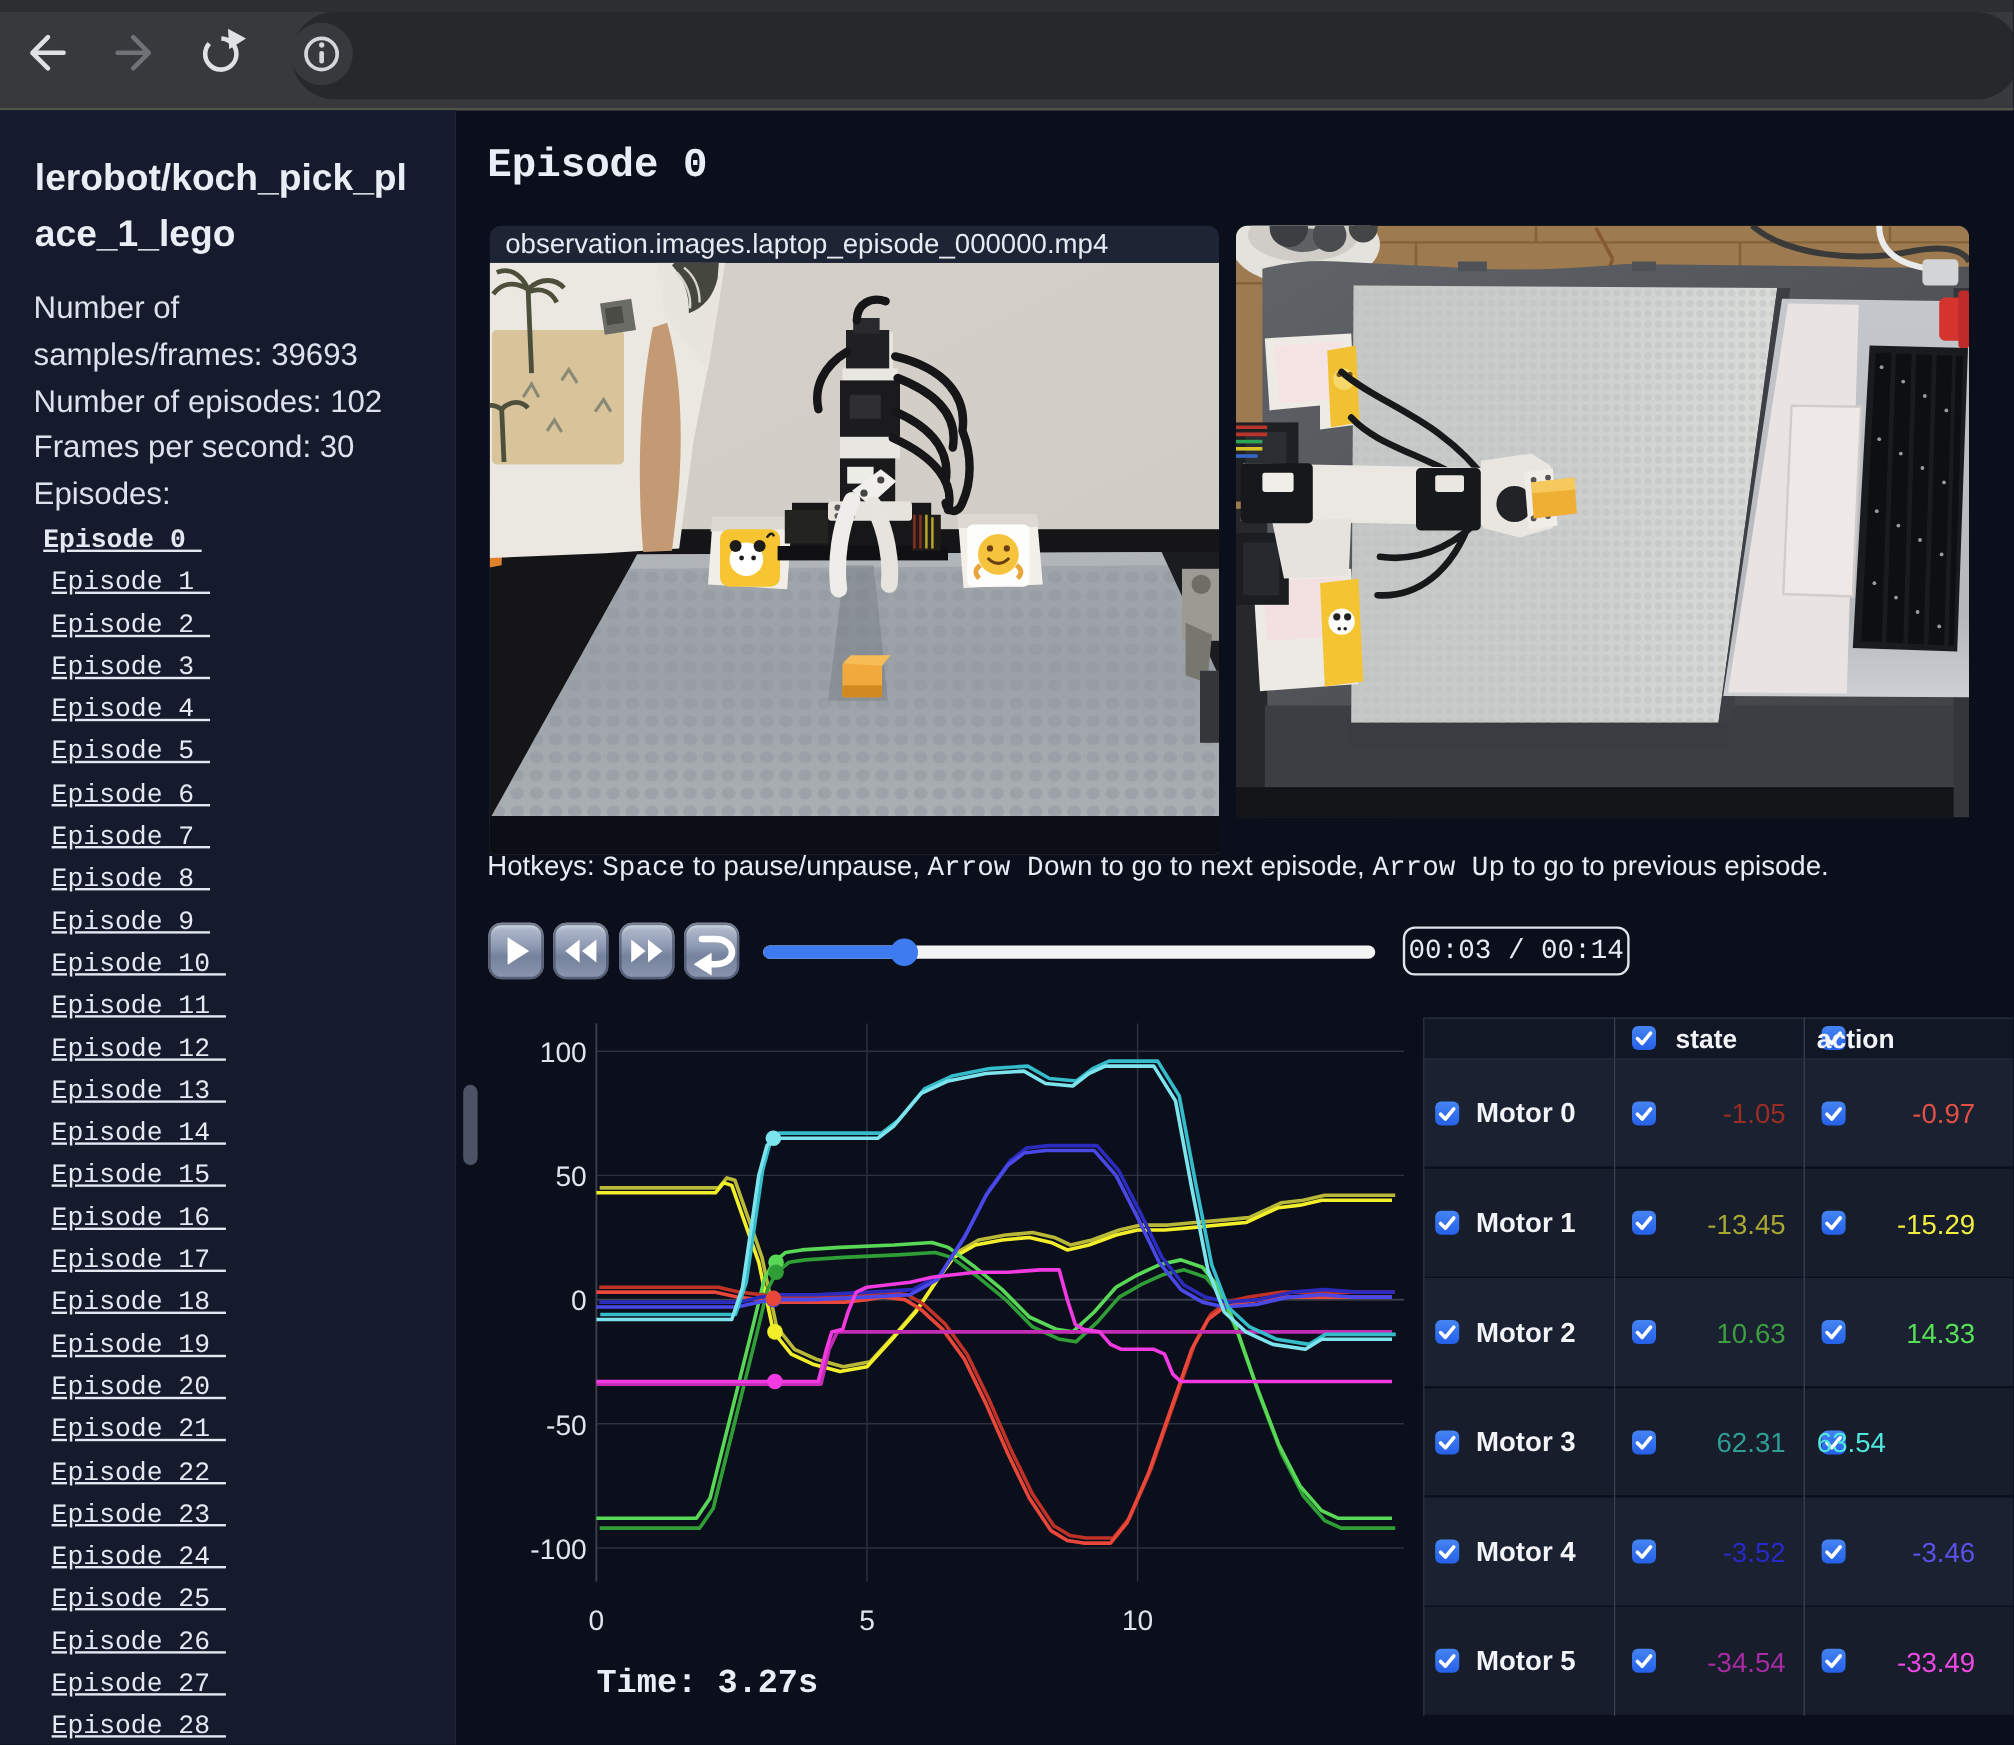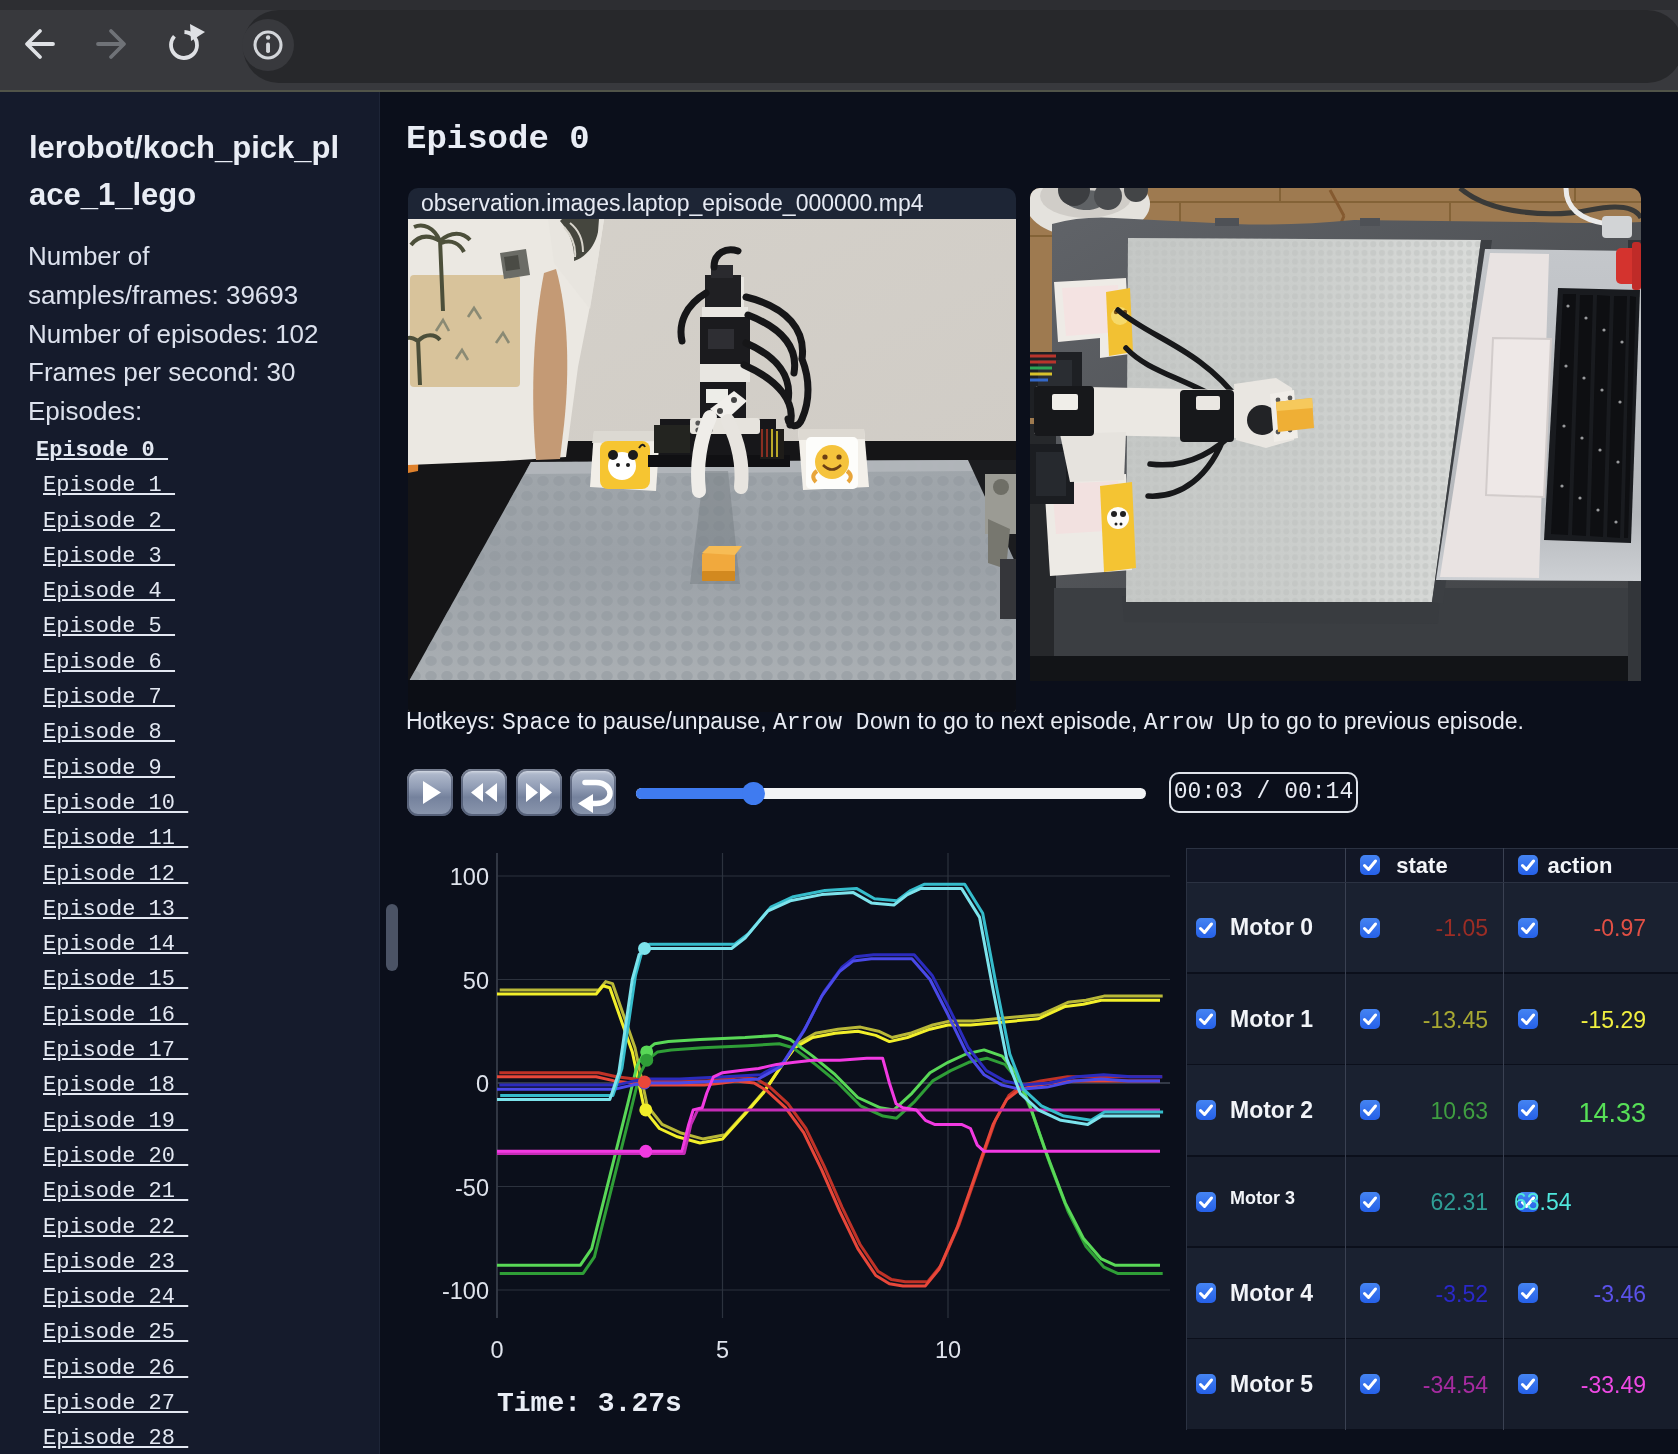--- a/index.html
+++ b/index.html
@@ -342,21 +342,21 @@
 <div class="abs" style="left:159px;top:0;width:1px;height:582px;background:#3a4152"></div>
 <div class="abs" style="left:317px;top:0;width:1px;height:582px;background:#3a4152"></div>
 <div class="abs" style="left:0;top:34px;width:492px;height:1px;background:#2b3242"></div>
 <span style="position:absolute;left:174px;top:7px;width:20px;height:20px;border-radius:5px;background:linear-gradient(180deg,#4584f2,#2560e8)"><svg width="20" height="20" viewBox="0 0 20 20">
         <path d="M4.5 10.5 L8.5 14.5 L15.5 6" stroke="#fff" stroke-width="3" fill="none" stroke-linecap="round" stroke-linejoin="round"></path>
       </svg></span>
 <div class="abs" style="left:170px;top:5px;width:132px;text-align:center;font-size:22px;font-weight:bold;color:#f2f4f8">state</div>
 <span style="position:absolute;left:332px;top:7px;width:20px;height:20px;border-radius:5px;background:linear-gradient(180deg,#4584f2,#2560e8)"><svg width="20" height="20" viewBox="0 0 20 20">
         <path d="M4.5 10.5 L8.5 14.5 L15.5 6" stroke="#fff" stroke-width="3" fill="none" stroke-linecap="round" stroke-linejoin="round"></path>
       </svg></span>
-<div class="abs" style="left:328px;top:5px;width:132px;text-align:center;font-size:22px;font-weight:bold;color:#f2f4f8">action</div>
+<div class="abs" style="left:328px;top:5px;width:132px;text-align:left;font-size:22px;font-weight:bold;color:#f2f4f8">action</div>
 <span style="position:absolute;left:10px;top:70px;width:20px;height:20px;border-radius:5px;background:linear-gradient(180deg,#4584f2,#2560e8)"><svg width="20" height="20" viewBox="0 0 20 20">
         <path d="M4.5 10.5 L8.5 14.5 L15.5 6" stroke="#fff" stroke-width="3" fill="none" stroke-linecap="round" stroke-linejoin="round"></path>
       </svg></span>
 <div class="abs" style="left:44px;top:66px;font-size:23px;font-weight:bold;color:#f2f4f8">Motor 0</div>
 <span style="position:absolute;left:174px;top:70px;width:20px;height:20px;border-radius:5px;background:linear-gradient(180deg,#4584f2,#2560e8)"><svg width="20" height="20" viewBox="0 0 20 20">
         <path d="M4.5 10.5 L8.5 14.5 L15.5 6" stroke="#fff" stroke-width="3" fill="none" stroke-linecap="round" stroke-linejoin="round"></path>
       </svg></span>
 <div class="abs" style="left:170px;top:67px;width:132px;text-align:right;font-size:23px;color:#9c2d25">-1.05</div>
 <span style="position:absolute;left:332px;top:70px;width:20px;height:20px;border-radius:5px;background:linear-gradient(180deg,#4584f2,#2560e8)"><svg width="20" height="20" viewBox="0 0 20 20">
         <path d="M4.5 10.5 L8.5 14.5 L15.5 6" stroke="#fff" stroke-width="3" fill="none" stroke-linecap="round" stroke-linejoin="round"></path>
@@ -378,25 +378,25 @@
         <path d="M4.5 10.5 L8.5 14.5 L15.5 6" stroke="#fff" stroke-width="3" fill="none" stroke-linecap="round" stroke-linejoin="round"></path>
       </svg></span>
 <div class="abs" style="left:44px;top:249px;font-size:23px;font-weight:bold;color:#f2f4f8">Motor 2</div>
 <span style="position:absolute;left:174px;top:252px;width:20px;height:20px;border-radius:5px;background:linear-gradient(180deg,#4584f2,#2560e8)"><svg width="20" height="20" viewBox="0 0 20 20">
         <path d="M4.5 10.5 L8.5 14.5 L15.5 6" stroke="#fff" stroke-width="3" fill="none" stroke-linecap="round" stroke-linejoin="round"></path>
       </svg></span>
 <div class="abs" style="left:170px;top:250px;width:132px;text-align:right;font-size:23px;color:#3f9e41">10.63</div>
 <span style="position:absolute;left:332px;top:252px;width:20px;height:20px;border-radius:5px;background:linear-gradient(180deg,#4584f2,#2560e8)"><svg width="20" height="20" viewBox="0 0 20 20">
         <path d="M4.5 10.5 L8.5 14.5 L15.5 6" stroke="#fff" stroke-width="3" fill="none" stroke-linecap="round" stroke-linejoin="round"></path>
       </svg></span>
-<div class="abs" style="left:328px;top:250px;width:132px;text-align:right;font-size:27px;color:#57e057">14.33</div>
+<div class="abs" style="left:328px;top:250px;width:132px;text-align:right;font-size:23px;color:#57e057">14.33</div>
 <span style="position:absolute;left:10px;top:344px;width:20px;height:20px;border-radius:5px;background:linear-gradient(180deg,#4584f2,#2560e8)"><svg width="20" height="20" viewBox="0 0 20 20">
         <path d="M4.5 10.5 L8.5 14.5 L15.5 6" stroke="#fff" stroke-width="3" fill="none" stroke-linecap="round" stroke-linejoin="round"></path>
       </svg></span>
-<div class="abs" style="left:44px;top:340px;font-size:18px;font-weight:bold;color:#f2f4f8">Motor 3</div>
+<div class="abs" style="left:44px;top:340px;font-size:23px;font-weight:bold;color:#f2f4f8">Motor 3</div>
 <span style="position:absolute;left:174px;top:344px;width:20px;height:20px;border-radius:5px;background:linear-gradient(180deg,#4584f2,#2560e8)"><svg width="20" height="20" viewBox="0 0 20 20">
         <path d="M4.5 10.5 L8.5 14.5 L15.5 6" stroke="#fff" stroke-width="3" fill="none" stroke-linecap="round" stroke-linejoin="round"></path>
       </svg></span>
 <div class="abs" style="left:170px;top:341px;width:132px;text-align:right;font-size:23px;color:#2f9e95">62.31</div>
 <span style="position:absolute;left:332px;top:344px;width:20px;height:20px;border-radius:5px;background:linear-gradient(180deg,#4584f2,#2560e8)"><svg width="20" height="20" viewBox="0 0 20 20">
         <path d="M4.5 10.5 L8.5 14.5 L15.5 6" stroke="#fff" stroke-width="3" fill="none" stroke-linecap="round" stroke-linejoin="round"></path>
       </svg></span>
 <div class="abs" style="left:328px;top:341px;width:132px;font-size:23px;color:#4fe8dd">63.54</div>
 <span style="position:absolute;left:10px;top:435px;width:20px;height:20px;border-radius:5px;background:linear-gradient(180deg,#4584f2,#2560e8)"><svg width="20" height="20" viewBox="0 0 20 20">
         <path d="M4.5 10.5 L8.5 14.5 L15.5 6" stroke="#fff" stroke-width="3" fill="none" stroke-linecap="round" stroke-linejoin="round"></path>

